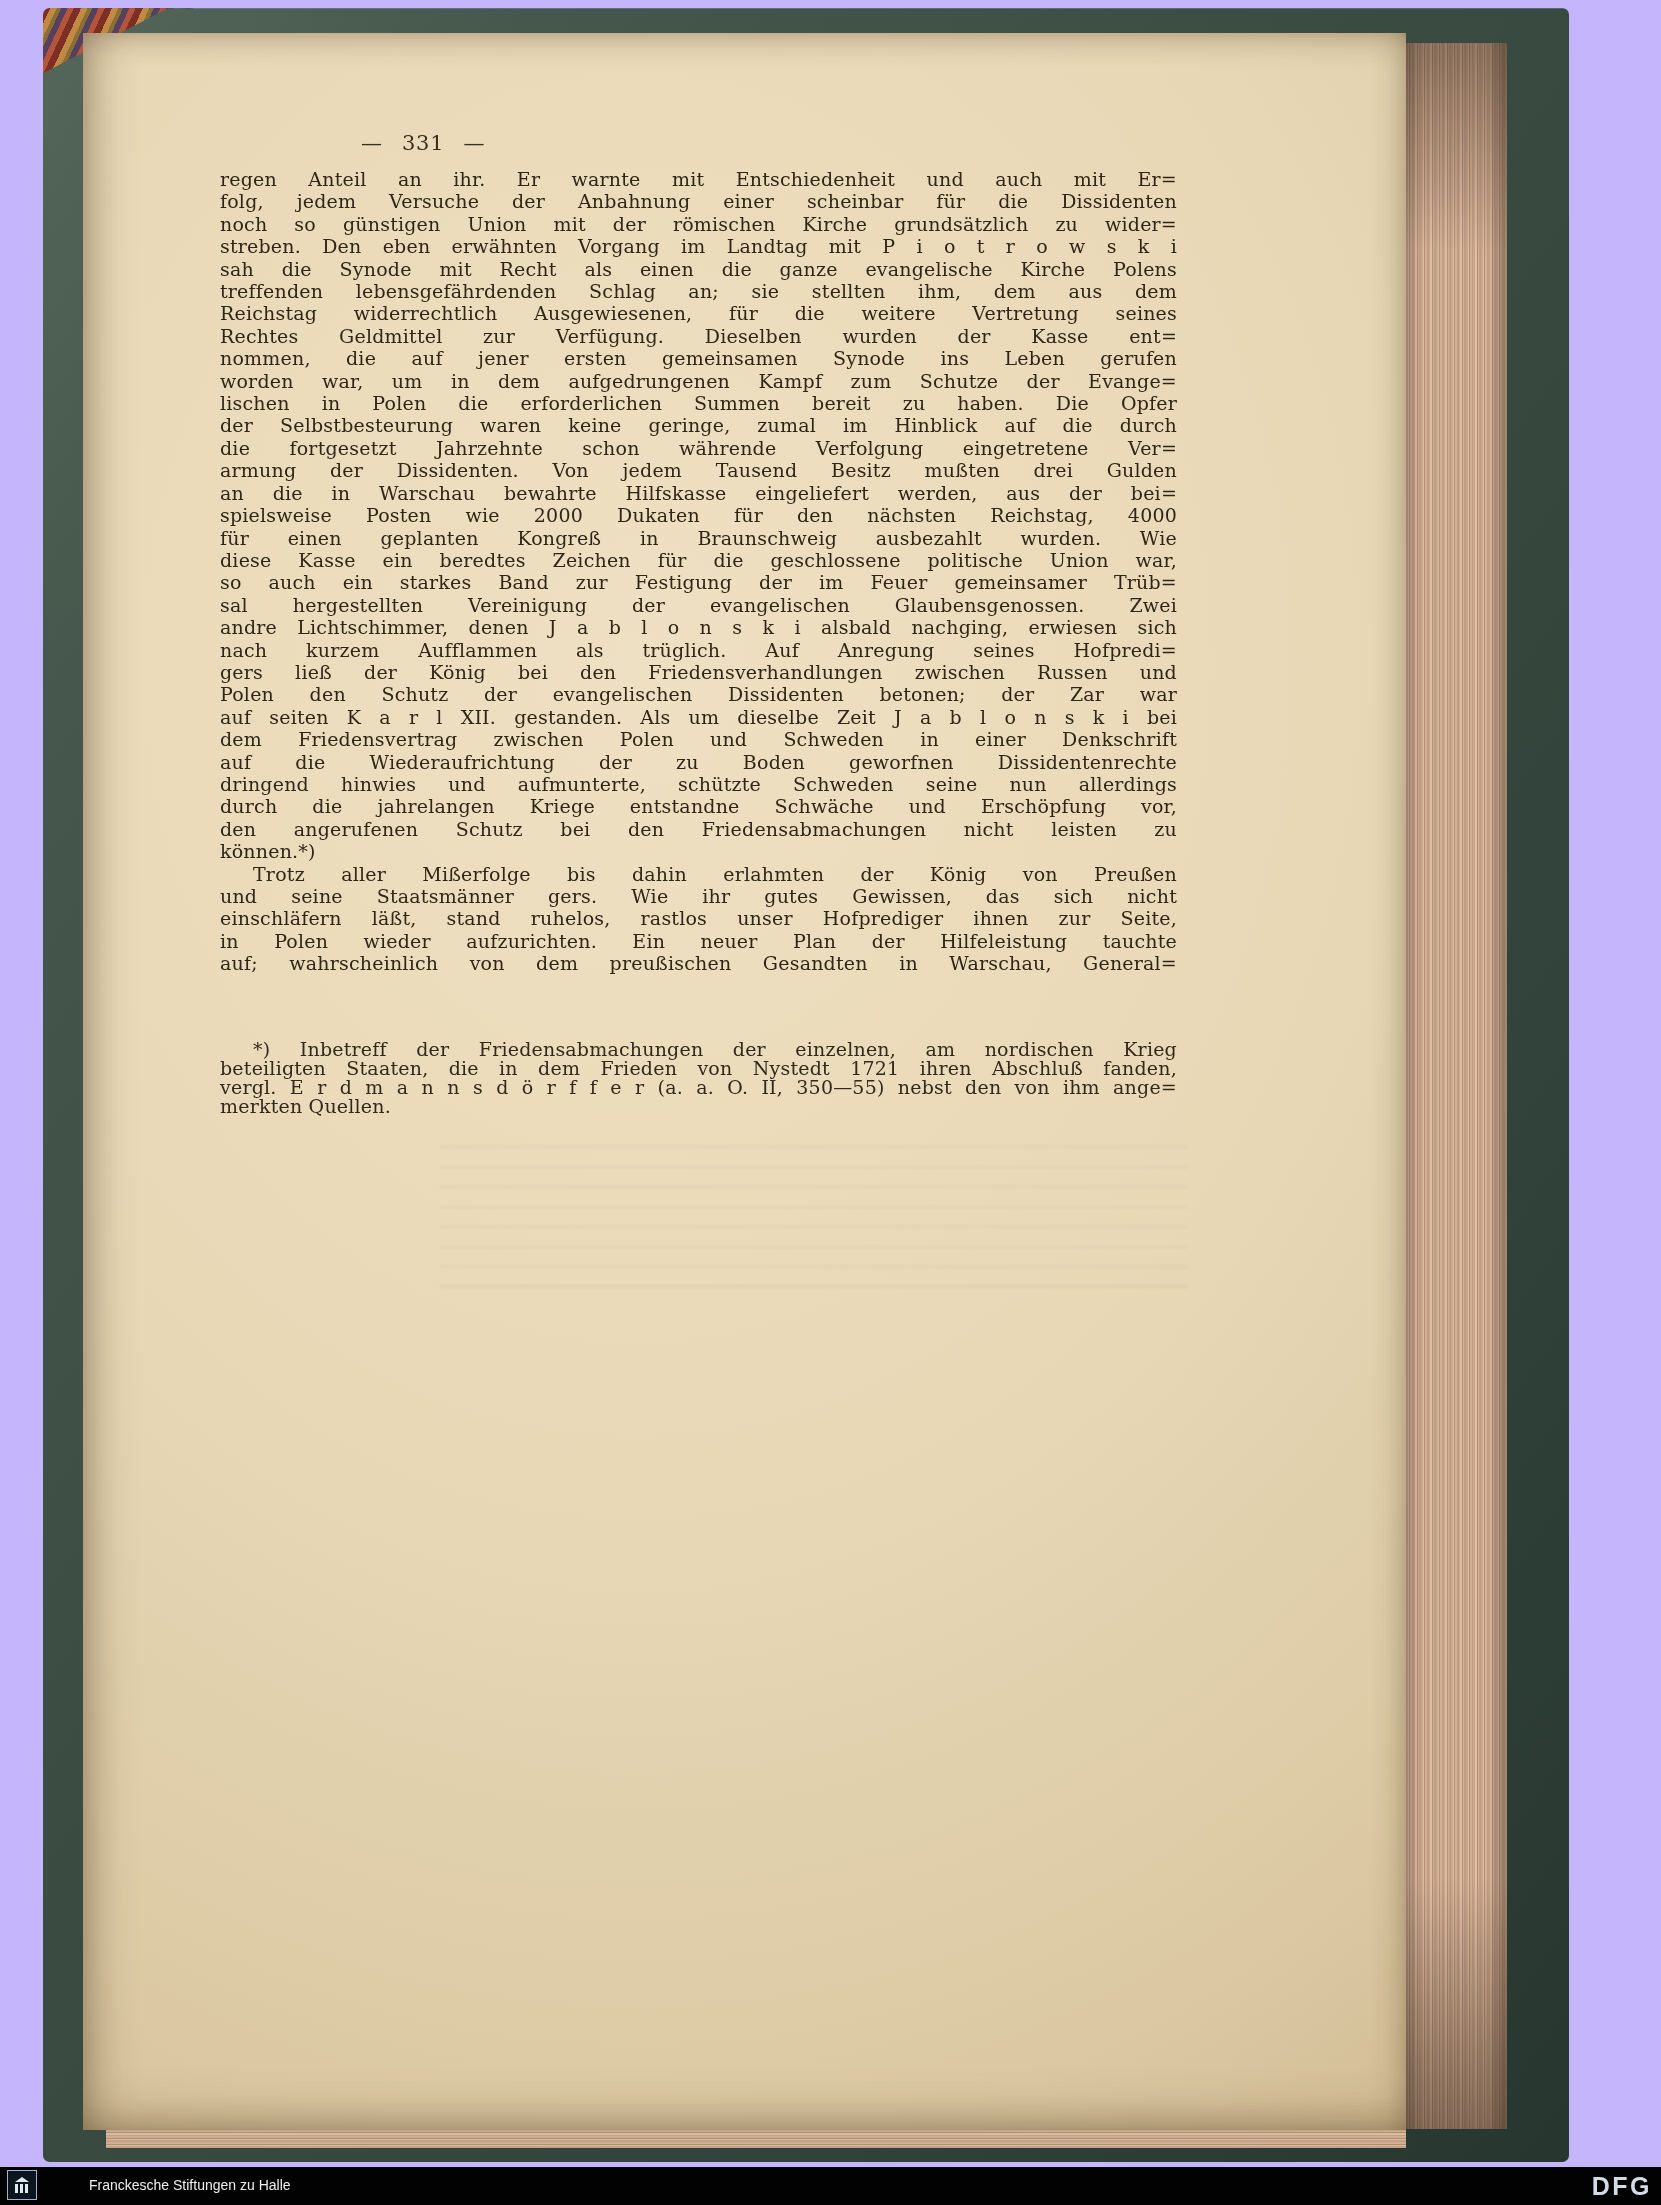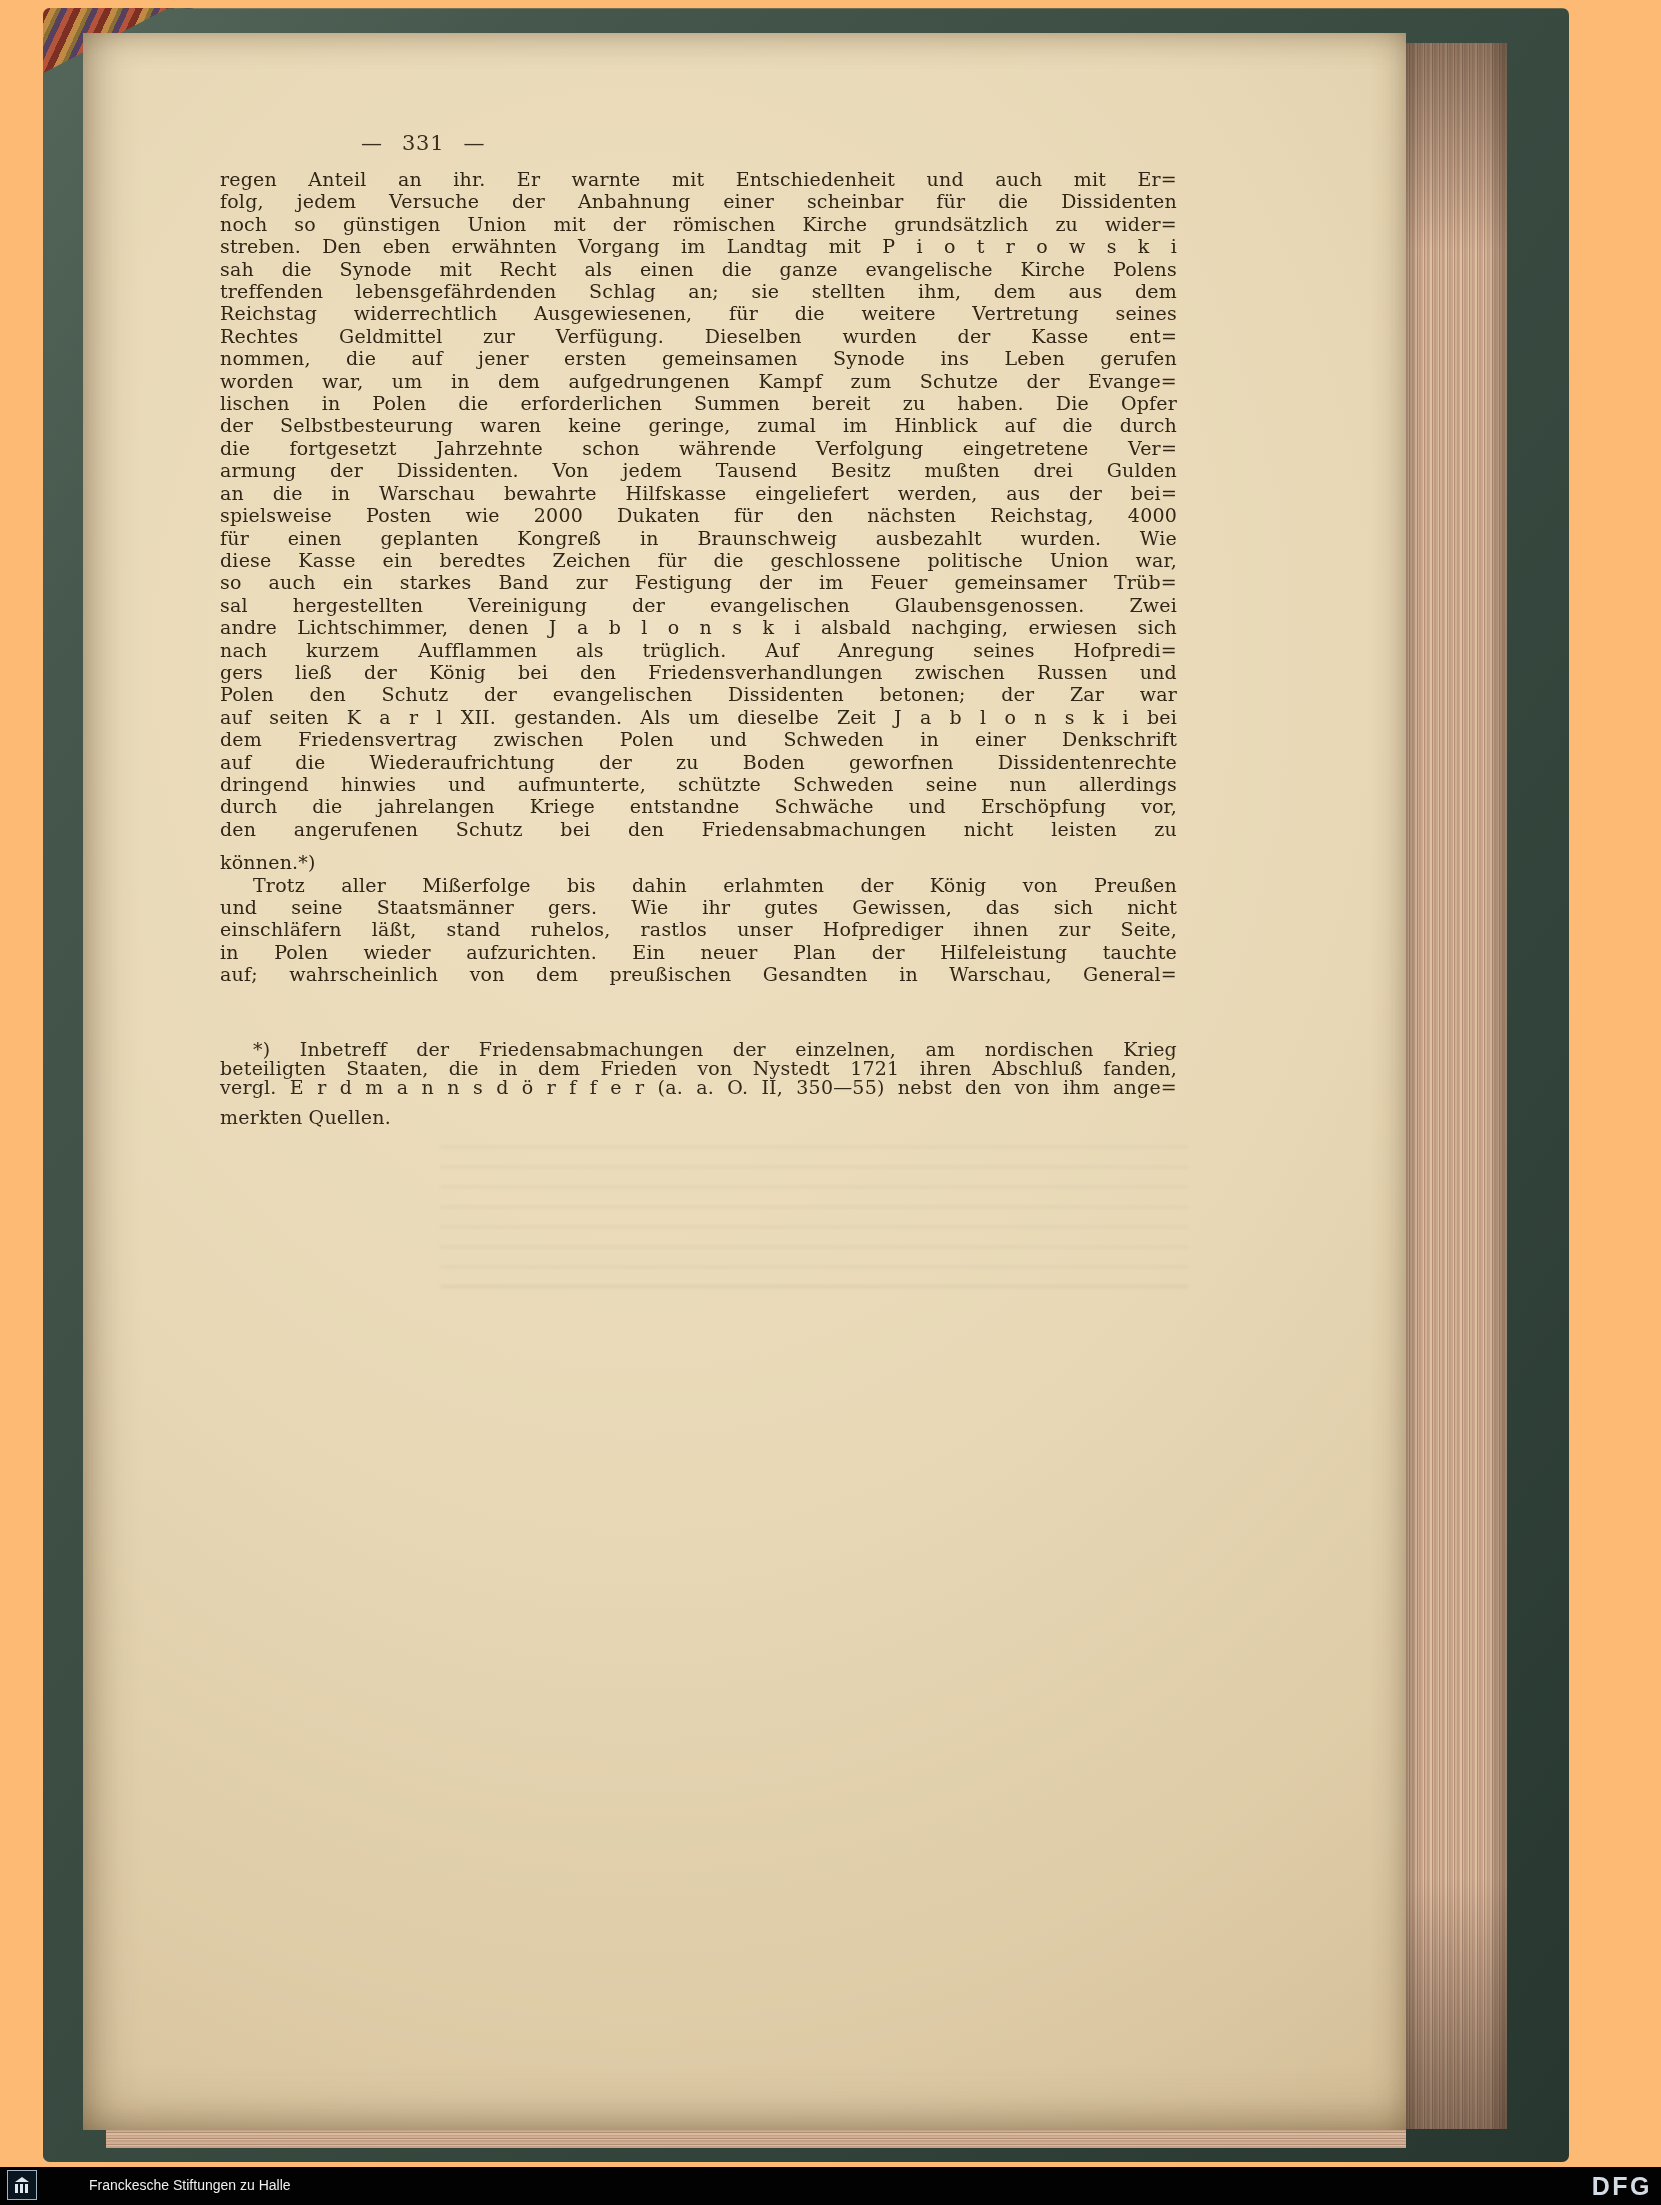--- a/index.html
+++ b/index.html
@@ -1,19 +1,19 @@
 <!DOCTYPE html>
 <html style="font-size:13.3px"><head>
 <meta charset="utf-8">
 <style>
   * { margin:0; padding:0; box-sizing:border-box; }
   html,body { background:#000; }
   .stage {
     position:relative; width:1662px; height:2205px; overflow:hidden;
-    background:#fdba74; font-family:"DejaVu Serif", serif;
+    background:#c4b5fd; font-family:"DejaVu Serif", serif;
   }
   
   .cover {
     position:absolute; left:43px; top:8.3px; width:1526px; height:2154px;
     background:linear-gradient(125deg,#55675a 0%,#46584d 16%,#3a4c42 45%,#31423a 75%,#273730 100%);
     border-radius:6.6px;
     clip-path:polygon(125px 0, 100% 0, 100% 100%, 0 100%, 0 65px);
   }
   .marble {
     position:absolute; left:43px; top:8.3px; width:150px; height:79px;
@@ -53,21 +53,21 @@
   .body-text {
     position:absolute; left:137px; top:135px; width:957px;
     font-size:19px; line-height:22.4px; color:#302617; letter-spacing:0.2px;
   }
   .footnote {
     position:absolute; left:137px; top:1007px; width:957px;
     font-size:19px; line-height:19px; color:#33291b; letter-spacing:0.2px;
   }
   .tline { white-space:nowrap; text-align:justify; text-align-last:justify; }
   .tline.indent { text-indent:33px; }
-  .tline.noj { text-align-last:left;margin-top:11px; }
+  .tline.noj { text-align-last:left; }
   
   .bleed {
     position:absolute; left:357px; top:1105px; width:748px; height:150px;
     background:repeating-linear-gradient(0deg, rgba(96,102,74,.13) 0 2.5px, transparent 2.5px 20px);
     filter:blur(1.7px); opacity:.6;
   }
   
   .footer-bar { position:absolute; left:0; top:2167px; width:1662px; height:38px; background:#020202; }
   .fs-logo {
     position:absolute; left:6.6px; top:3.3px; width:30px; height:30px;

